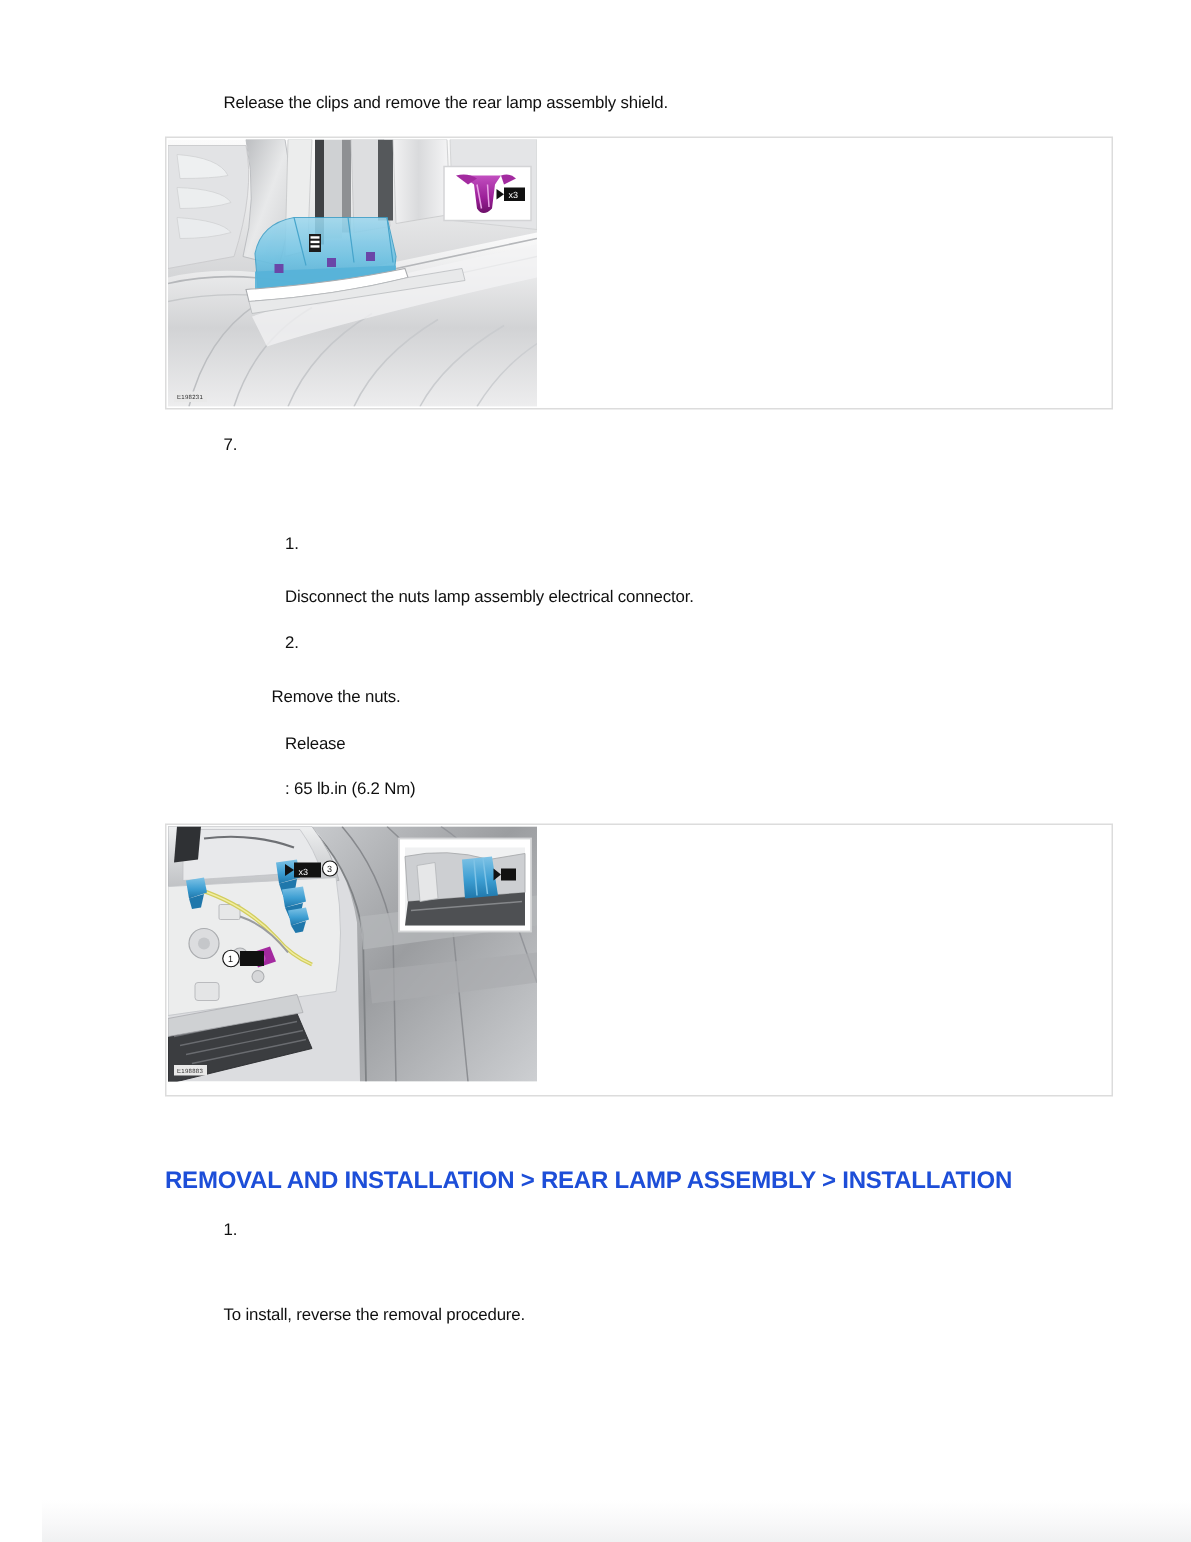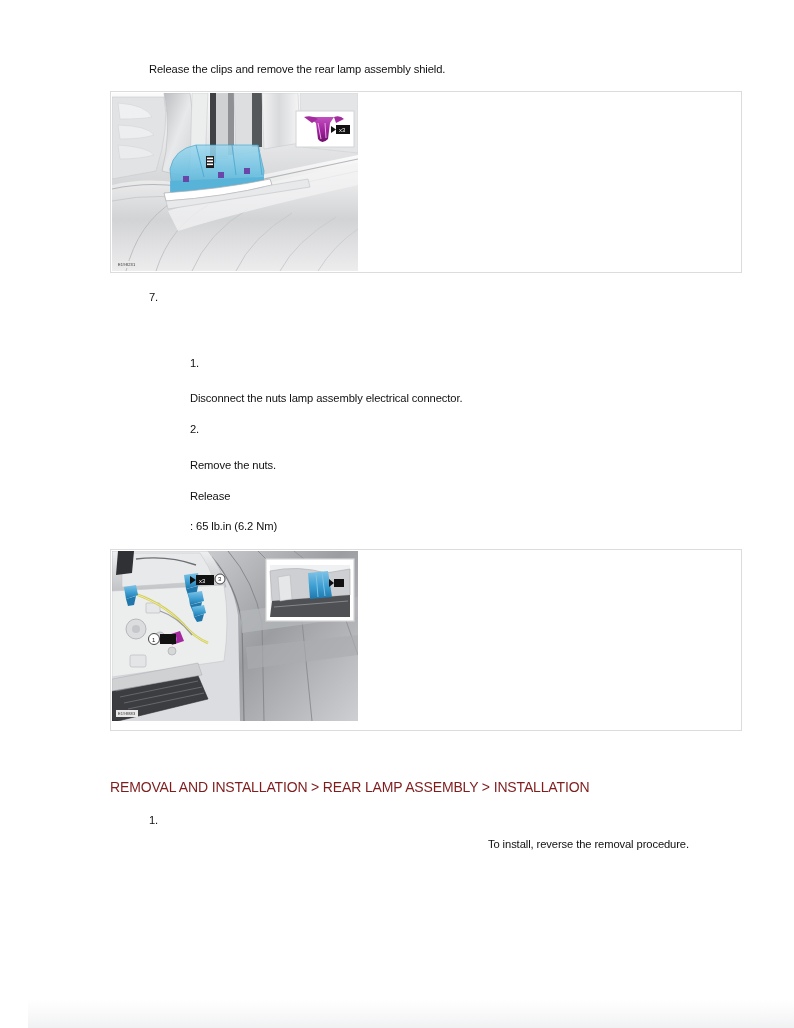--- a/index.html
+++ b/index.html
@@ -40,24 +40,24 @@
   
   .para {
     font-size: 11.2px;
     line-height: 14px;
     letter-spacing: -0.1px;
     color: #101010;
     white-space: pre-wrap;
   }
 
   .heading {
-    font-size: 14px;
-    font-weight: normal;
+    font-size: 16px;
+    font-weight: bold;
     letter-spacing: -0.15px;
-    color: #7f1d1d;
+    color: #1d4ed8;
   }
 
   
   .figbox {
     border: 1px solid #dcdcdc;
     background: #ffffff;
     box-sizing: border-box;
     position: relative;
     overflow: hidden;
   }
@@ -187,21 +187,21 @@
 
   <div class="abs para" style="left:121px; top:290px;">7.</div>
 
 
   <div class="abs para" style="left:162px; top:356px;">1.</div>
 
   <div class="abs para" style="left:162px; top:391px; width:540px;">Disconnect the nuts lamp assembly electrical connector.</div>
 
   <div class="abs para" style="left:162px; top:422px;">2.</div>
 
-  <div class="abs para" style="left:162px; top:458px; width:540px;">Remove the nuts.</div>
+  <div class="abs para" style="left:153px; top:458px; width:540px;">Remove the nuts.</div>
 
   <div class="abs para" style="left:162px; top:489px;">Release</div>
 
   <div class="abs para" style="left:162px; top:519px;">: 65 lb.in (6.2 Nm)</div>
 
   <div class="abs figbox" style="left:82px; top:549px; width:632px; height:182px;">
 
     <svg class="fig-canvas" width="246" height="170" viewBox="0 0 246 170">
       <defs>
         <linearGradient id="g2a" x1="0" y1="0" x2="0" y2="1">
@@ -303,17 +303,17 @@
       </g>
     </svg>
 
     <div class="fig-id" style="left:5px; bottom:13px;">E198883</div>
   </div>
 
   <div class="abs heading" style="left:82px; top:779px; width:640px;">REMOVAL AND INSTALLATION &gt; REAR LAMP ASSEMBLY &gt; INSTALLATION</div>
 
   <div class="abs para" style="left:121px; top:813px;">1.</div>
 
-  <div class="abs para" style="left:121px; top:837px; width:540px;text-align:right;">To install, reverse the removal procedure.</div>
+  <div class="abs para" style="left:121px; top:870px; width:540px;">To install, reverse the removal procedure.</div>
 
 
   <div class="page-bottom-shade"></div>
 </div>
 
 </body></html>

